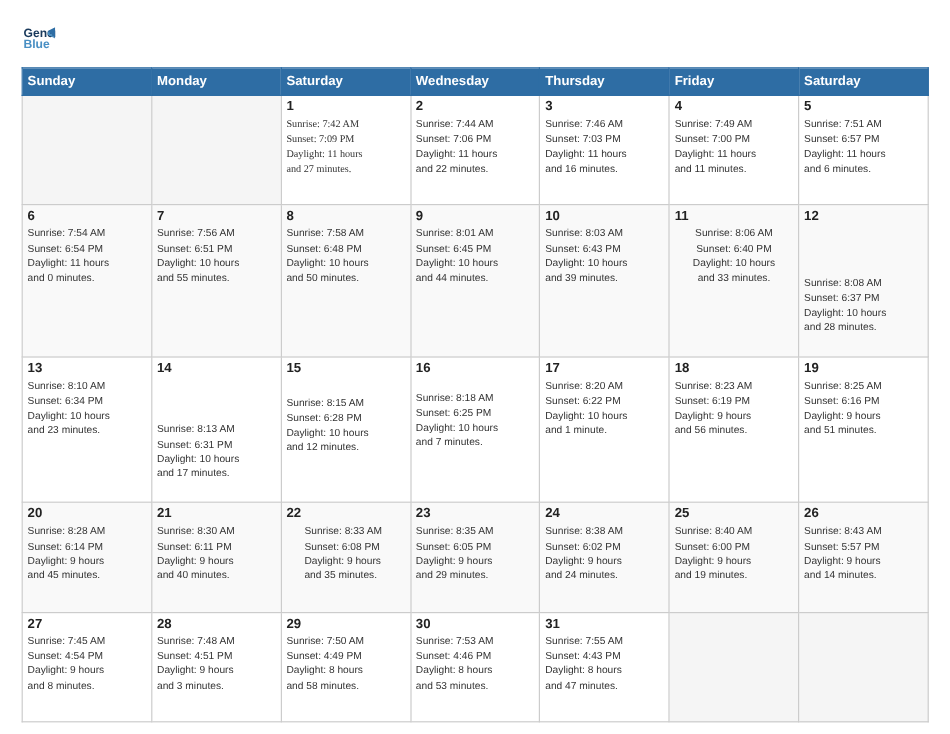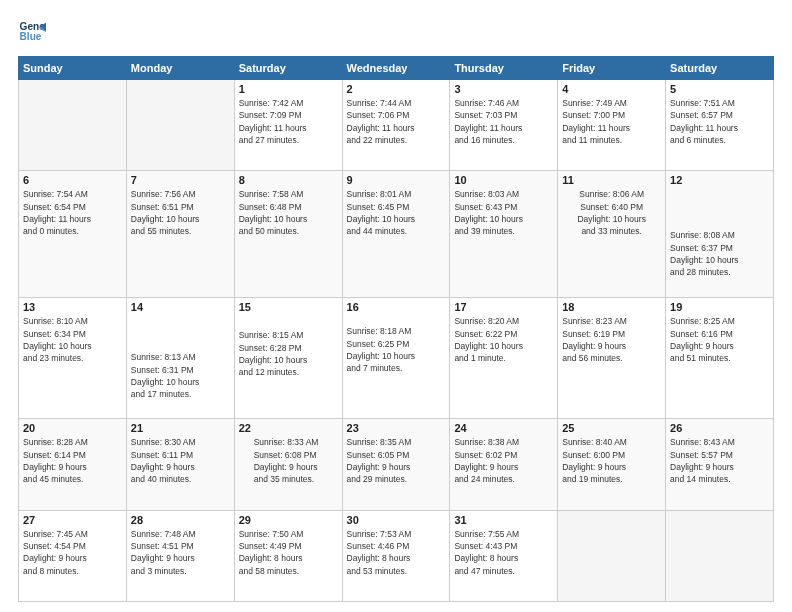--- a/index.html
+++ b/index.html
@@ -123,21 +123,21 @@
           <th>Friday</th>
           <th>Saturday</th>
         </tr>
     </thead>
     <tbody id="calendar-body">
         <tr>
           <td class="empty"></td>
           <td class="empty"></td>
           <td>
             <span class="day-num">1</span>
-            <div class="day-info" style="white-space: pre-line;">Sunrise: 7:42 AM
+            <div class="day-info" style="white-space: pre-line; font-family: Liberation Serif, serif;">Sunrise: 7:42 AM
 Sunset: 7:09 PM
 Daylight: 11 hours
 and 27 minutes.</div>
           </td>
           <td>
             <span class="day-num">2</span>
             <div class="day-info" style="white-space: pre-line;">Sunrise: 7:44 AM
 Sunset: 7:06 PM
 Daylight: 11 hours
 and 22 minutes.</div>

